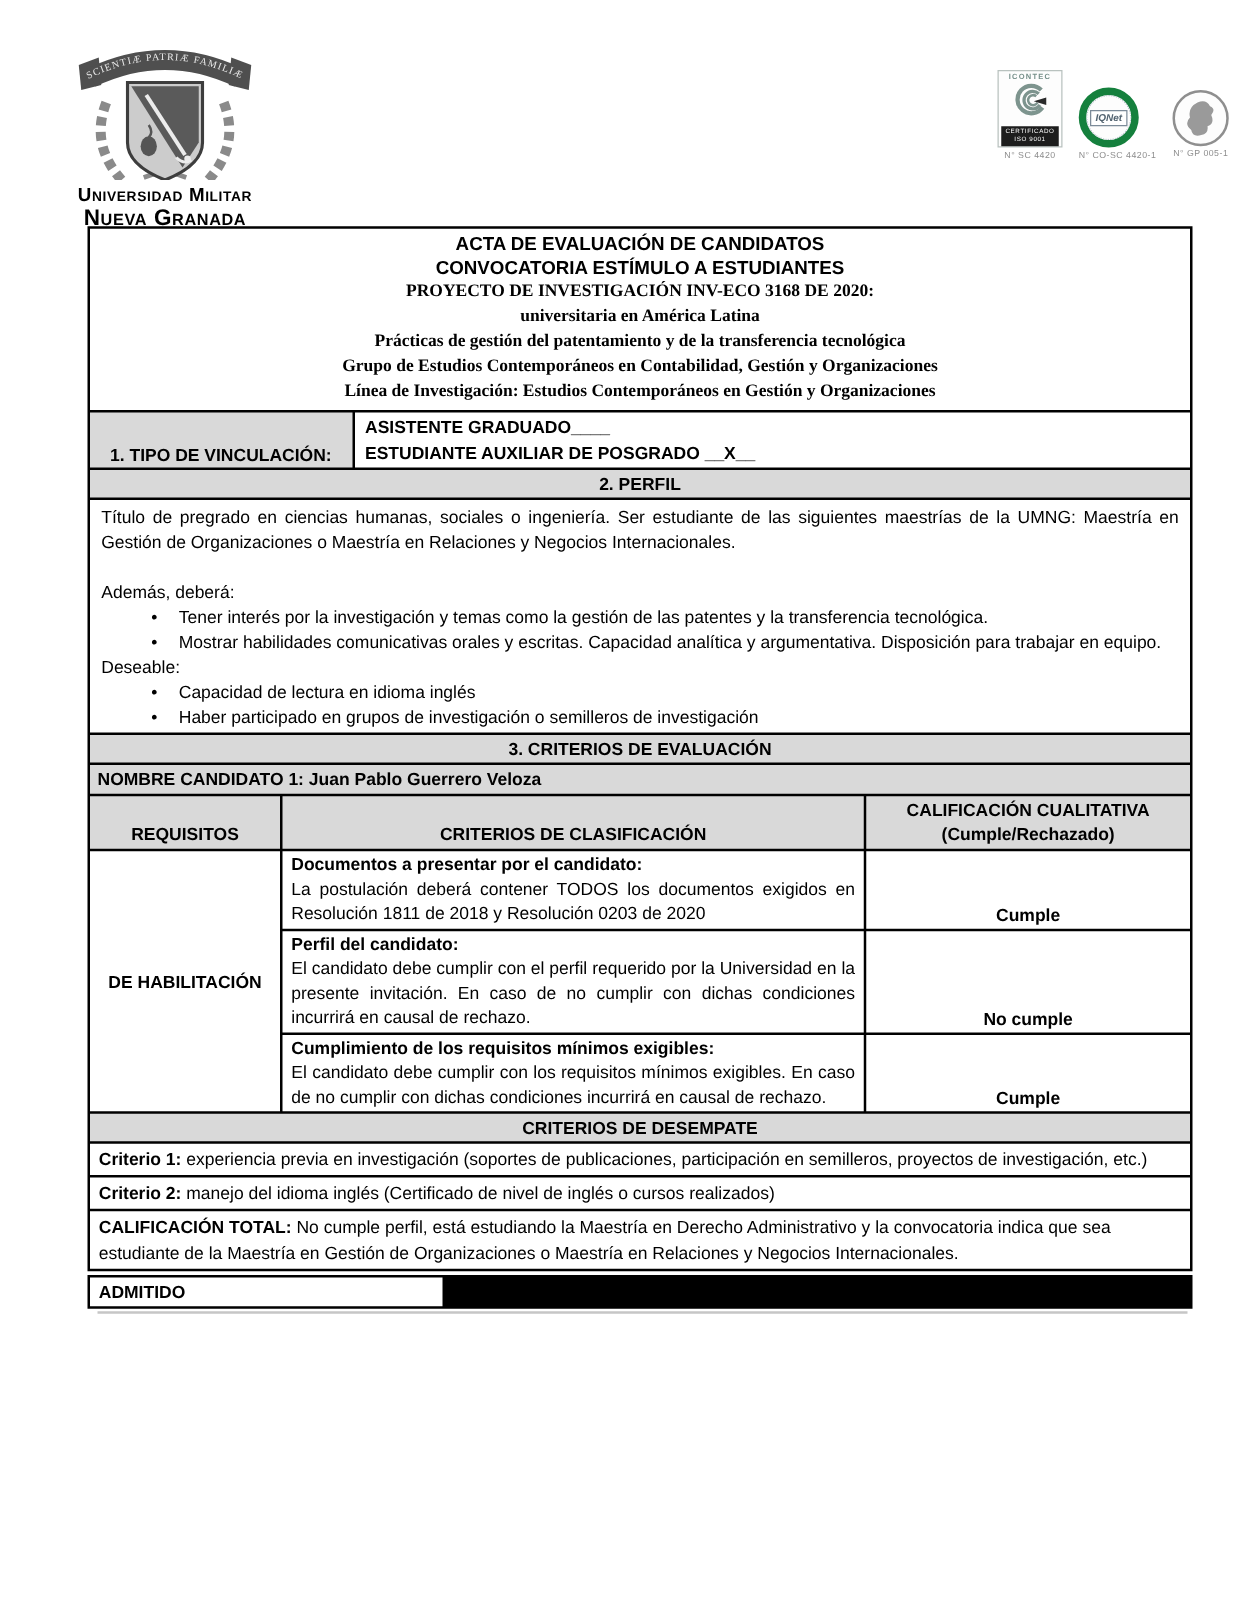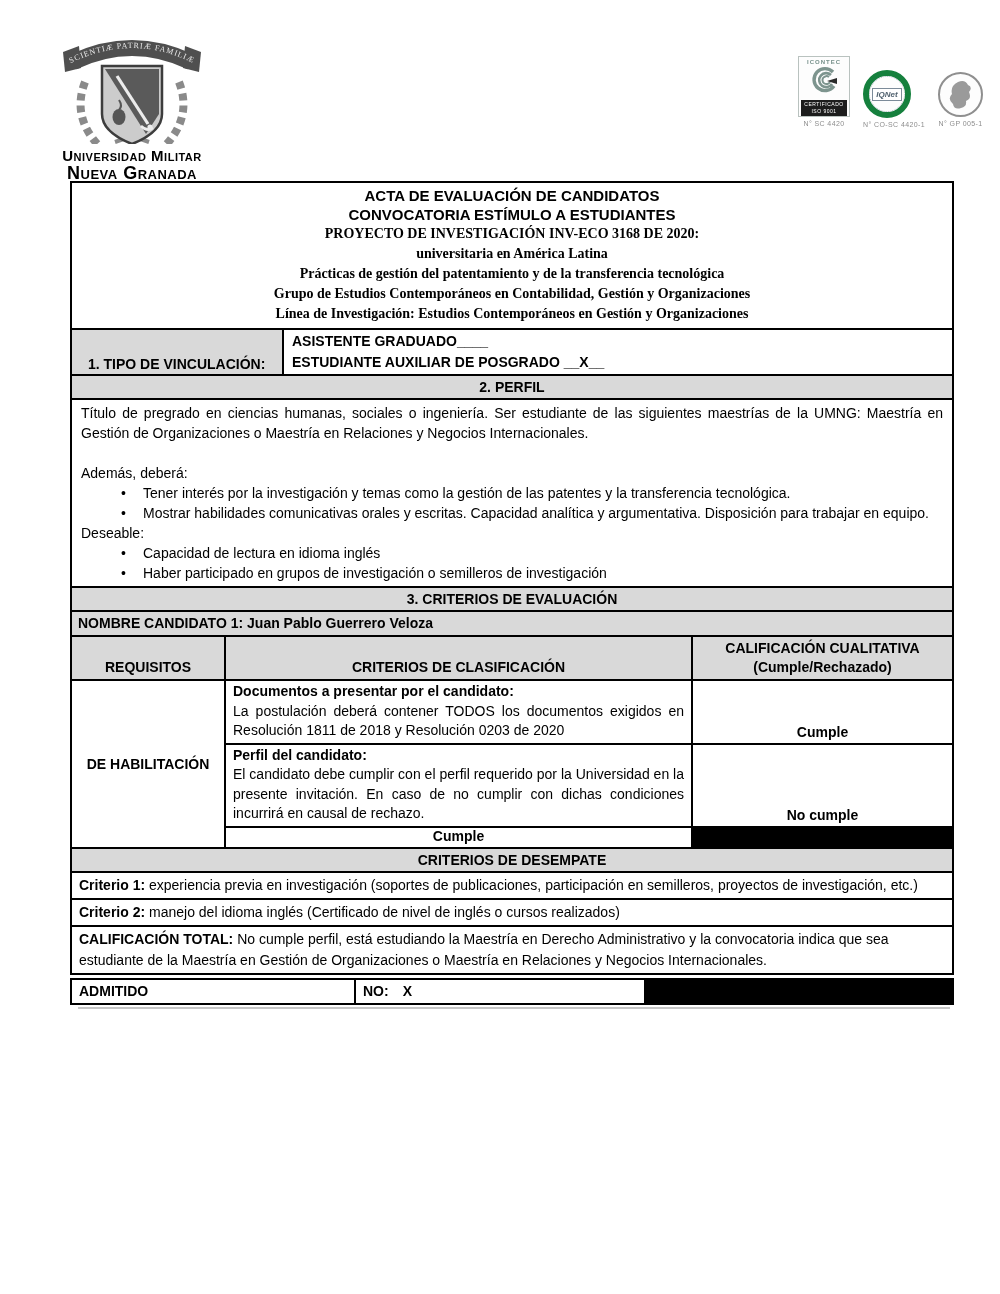--- a/index.html
+++ b/index.html
@@ -202,37 +202,38 @@
           <div class="txt">La postulación deberá contener TODOS los documentos exigidos en Resolución 1811 de 2018 y Resolución 0203 de 2020</div>
         </div>
         <div class="cell result-cell">Cumple</div>
 
         <div class="cell crit-body">
           <div class="ttl">Perfil del candidato:</div>
           <div class="txt">El candidato debe cumplir con el perfil requerido por la Universidad en la presente invitación. En caso de no cumplir con dichas condiciones incurrirá en causal de rechazo.</div>
         </div>
         <div class="cell result-cell">No cumple</div>
 
+        <div class="cell crit-body">
+          <div class="ttl">Cumplimiento de los requisitos mínimos exigibles:</div>
+          <div class="txt">El candidato debe cumplir con los requisitos mínimos exigibles. En caso de no cumplir con dichas condiciones incurrirá en causal de rechazo.</div>
+        </div>
         <div class="cell result-cell">Cumple</div>
       </div>
 
       <div class="cell grey sec-header">CRITERIOS DE DESEMPATE</div>
       <div class="cell crow">
         <span class="b">Criterio 1:</span><span> experiencia previa en investigación  (soportes de publicaciones, participación en semilleros, proyectos de investigación, etc.)</span>
       </div>
       <div class="cell crow">
         <span class="b">Criterio 2:</span><span> manejo del idioma inglés (Certificado de nivel de inglés o cursos realizados)</span>
       </div>
       <div class="cell crow">
         <span class="b">CALIFICACIÓN TOTAL:</span><span> No cumple perfil, está estudiando la Maestría en Derecho Administrativo y la convocatoria indica que sea estudiante de la Maestría en Gestión de Organizaciones o Maestría en Relaciones y Negocios Internacionales.</span>
       </div>
     </div>
 
     <div class="admit-tbl">
       <div class="admit-cell">ADMITIDO</div>
-      <div class="admit-cell">
-        <span>NO:</span><span class="admit-x">X</span>
-      </div>
     </div>
     <div class="shadow-line"></div>
   </div>
 
 </div>
 
 </body></html>

